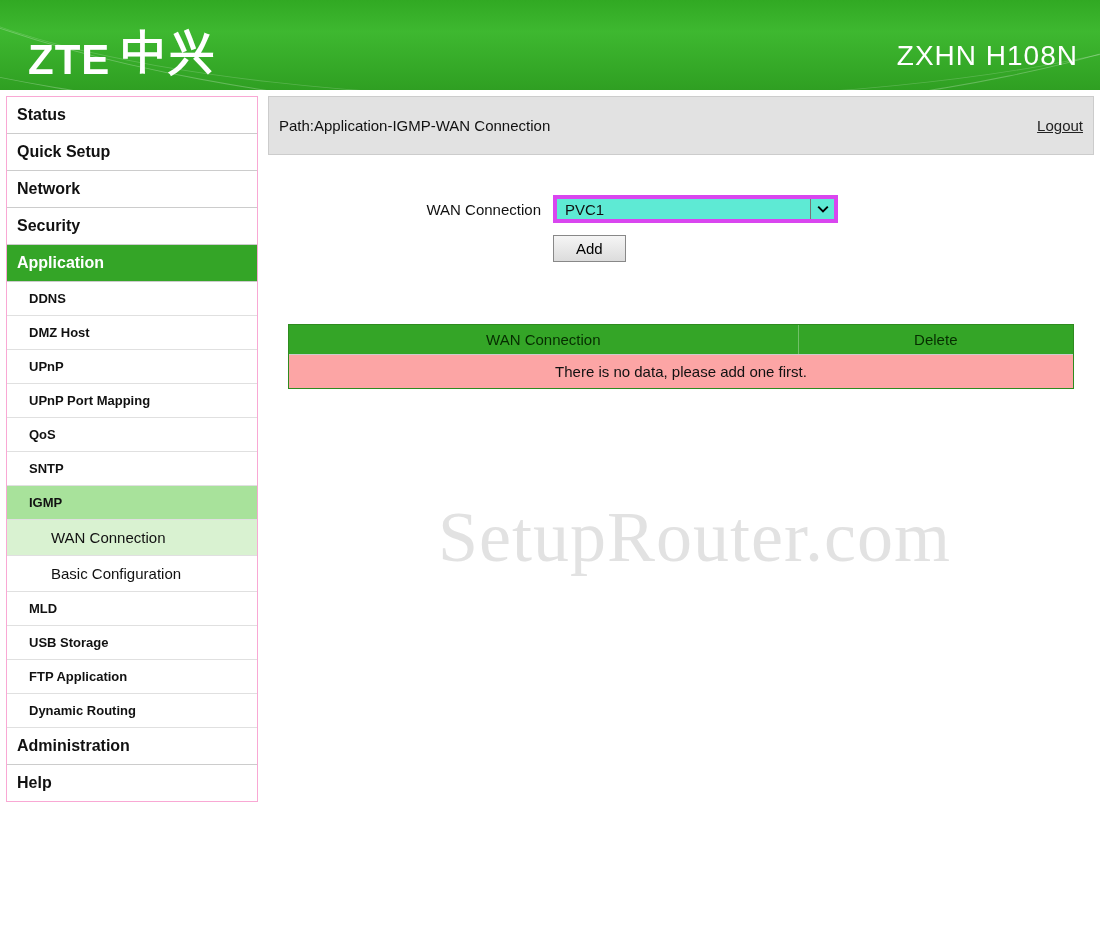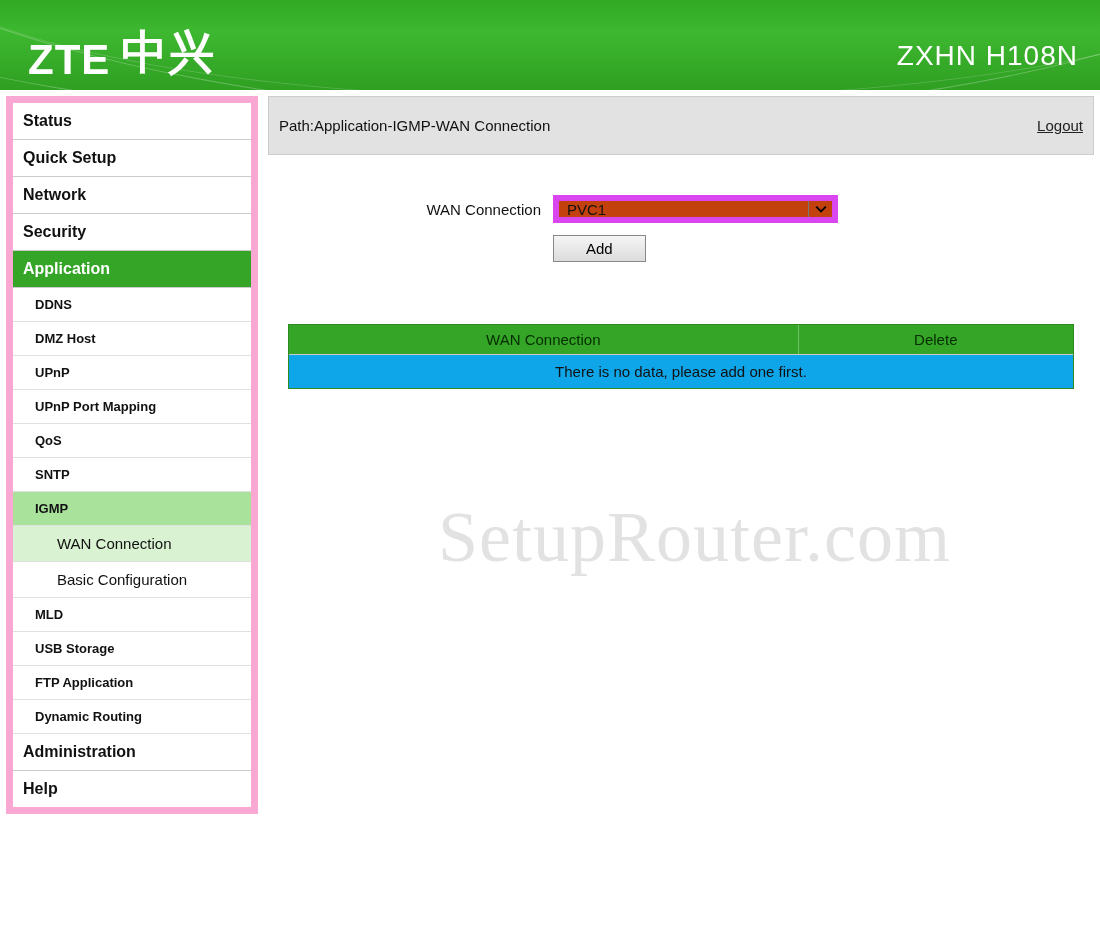--- a/index.html
+++ b/index.html
@@ -60,21 +60,21 @@
   }
   
   .content {
     display: flex;
     align-items: flex-start;
     padding: 6px;
   }
   .sidebar {
     width: 252px;
     flex: none;
-    border: 7px solid #f9a8d4;
+    border: 1px solid #f9a8d4;
     margin-right: 10px;
     background: #fff;
   }
   
   .nav-top {
     font-weight: bold;
     font-size: 16px;
     padding: 9px 10px;
     border-bottom: 1px solid #ccc;
     background: #fff;
@@ -138,43 +138,43 @@
   .form-row label {
     width: 285px;
     text-align: right;
     padding-right: 12px;
     font-size: 15px;
   }
   .select-wrap {
     position: relative;
     width: 285px;
     height: 28px;
-    border: 6px solid #d946ef;
-    background: #c2410c;
+    border: 4px solid #d946ef;
+    background: #5eead4;
     display: flex;
     align-items: center;
   }
   .select-wrap .value {
     flex: 1;
     padding: 0 8px;
     font-size: 15px;
   }
   .select-wrap .chev {
     width: 24px;
     height: 100%;
     border-left: 1px solid #777;
     display: flex;
     align-items: center;
     justify-content: center;
   }
   .select-wrap .chev svg { width: 12px; height: 12px; }
   .btn {
     background: linear-gradient(#f5f5f5,#dcdcdc);
     border: 1px solid #888;
-    padding: 4px 32px;
+    padding: 4px 22px;
     font-size: 15px;
     cursor: pointer;
     font-family: inherit;
   }
   
   .tbl {
     margin: 30px 20px 0 20px;
     border: 1px solid #2e8b1f;
   }
   .tblhead {
@@ -187,21 +187,21 @@
     padding: 6px 4px;
     font-size: 15px;
   }
   .tblhead .c1 { flex: 0 0 65%; border-right: 1px solid rgba(255,255,255,0.3); }
   .tblhead .c2 { flex: 0 0 35%; }
   .tblempty {
     text-align: center;
     padding: 8px 4px;
     font-size: 15px;
     border-top: 1px solid #ccc;
-    background: #0ea5e9;
+    background: #fca5a5;
   }
   
   .watermark {
     position: absolute;
     top: 400px;
     left: 170px;
     right: -10px;
     font-size: 72px;
     color: #cfcfcf;
     font-family: Georgia, 'Times New Roman', serif;

